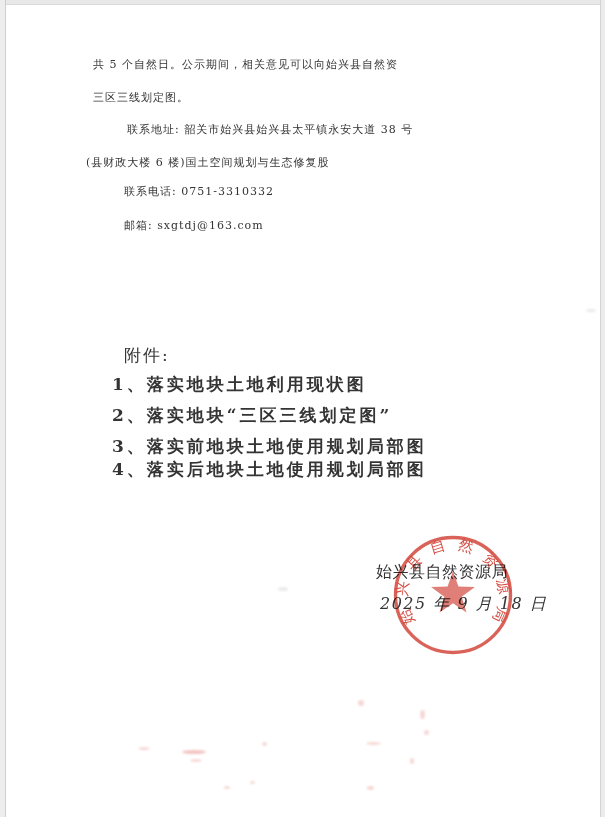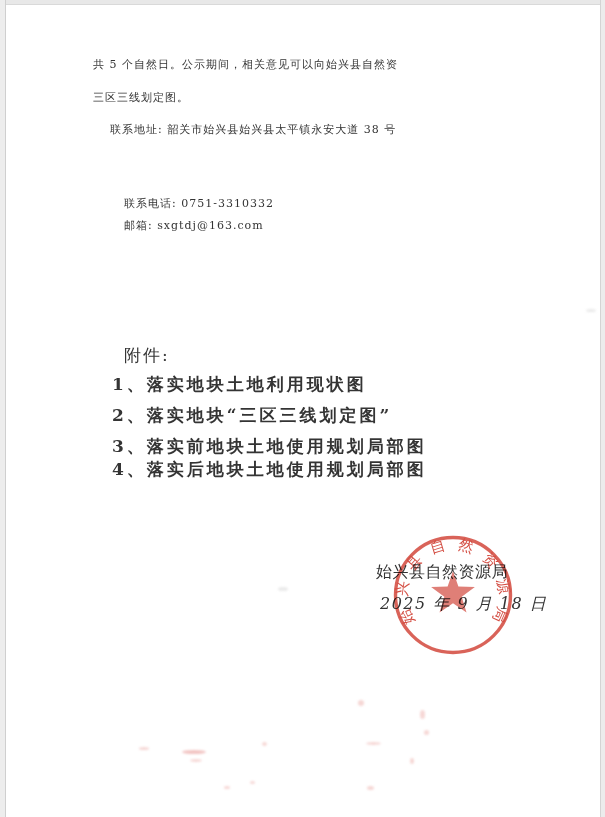--- a/index.html
+++ b/index.html
@@ -32,23 +32,23 @@
 
   .line {
     position: absolute;
     white-space: nowrap;
     font-size: 11px;
     letter-spacing: 1px;
     color: #343434;
   }
   .l1 { left: 93px;  top: 57px;  }
   .l2 { left: 93px;  top: 90px;  }
-  .l3 { left: 110px; top: 122px; }
+  .l3 { left: 127px; top: 122px; }
   .l4 { left: 86px;  top: 155px; }
-  .l5 { left: 124px; top: 196px; }
+  .l5 { left: 124px; top: 184px; }
   .l6 { left: 124px; top: 218px; }
 
   .attach-label { left: 124px; top: 344px; font-size: 17px; letter-spacing: 2px; }
   .a1 { left: 112px; top: 373px; }
   .a2 { left: 112px; top: 404px; }
   .a3 { left: 112px; top: 435px; }
   .a4 { left: 112px; top: 458px; }
   .attach-item { font-size: 17px; letter-spacing: 3px; font-weight: bold; }
 
   .sig-org  { left: 376px; top: 562px; font-size: 16px; letter-spacing: 0.5px; }
@@ -103,20 +103,21 @@
 
 <div class="page">
 
   <div class="edge-top"></div>
   <div class="edge-left"></div>
   <div class="edge-right"></div>
 
   <div class="line l1">共 5 个自然日。公示期间，相关意见可以向始兴县自然资</div>
   <div class="line l2">三区三线划定图。</div>
   <div class="line l3">联系地址: 韶关市始兴县始兴县太平镇永安大道 38 号</div>
+  <div class="line l4">(县财政大楼 6 楼)国土空间规划与生态修复股</div>
   <div class="line l5">联系电话: 0751-3310332</div>
   <div class="line l6">邮箱: sxgtdj@163.com</div>
 
   <div class="line attach-label">附件:</div>
   <div class="line attach-item a1">1、落实地块土地利用现状图</div>
   <div class="line attach-item a2">2、落实地块“三区三线划定图”</div>
   <div class="line attach-item a3">3、落实前地块土地使用规划局部图</div>
   <div class="line attach-item a4">4、落实后地块土地使用规划局部图</div>
 
   <div class="line sig-org">始兴县自然资源局</div>

